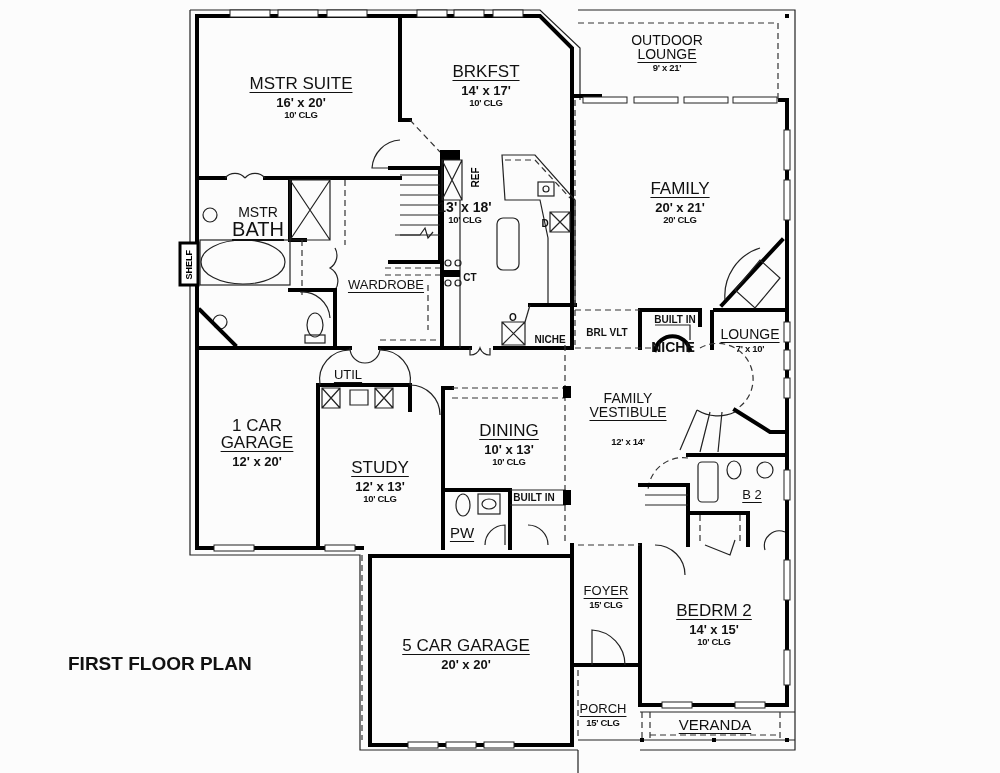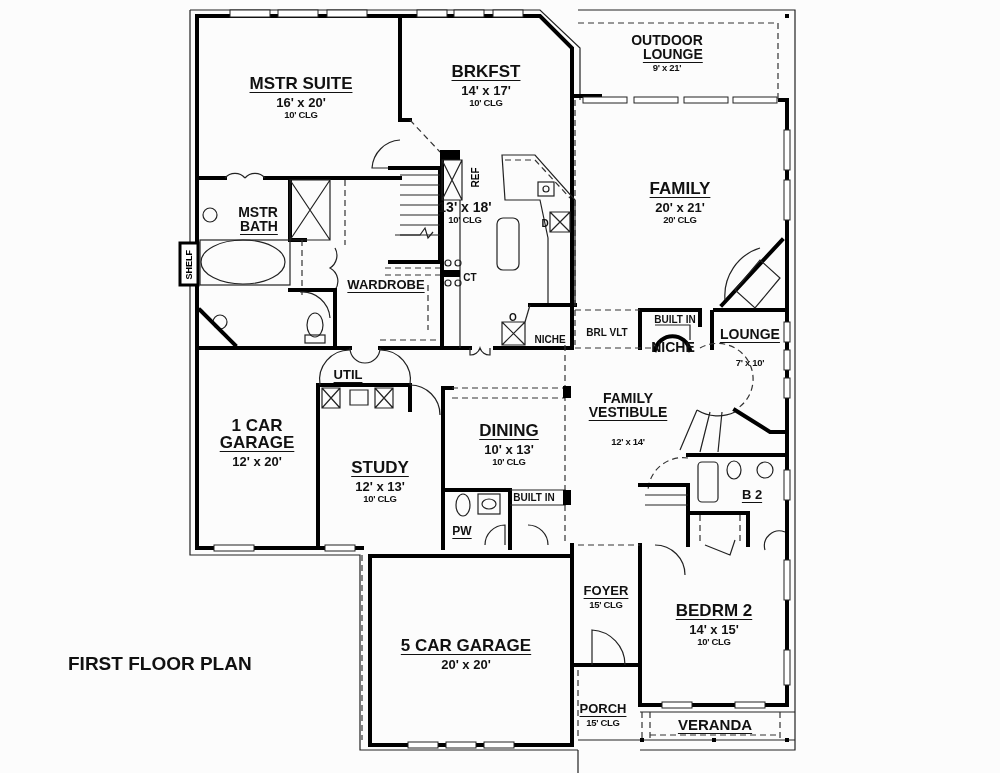--- a/index.html
+++ b/index.html
@@ -3,22 +3,22 @@
 <meta charset="utf-8">
 <style>
   html, body { margin:0; padding:0; background:#fcfcfc; }
   body { width:1000px; height:773px; position:relative; overflow:hidden; font-family:"Liberation Sans", sans-serif; }
   svg.plan { position:absolute; left:0; top:0; width:1000px; height:773px; }
   .wall { stroke:#000; stroke-width:4; fill:none; stroke-linecap:square; }
   .thin { stroke:#222; stroke-width:1.2; fill:none; }
   .dash { stroke:#333; stroke-width:1.2; fill:none; stroke-dasharray:6 4; }
   .win { fill:#fff; stroke:#222; stroke-width:1; }
   .lbl { position:absolute; text-align:center; color:#111; white-space:nowrap; transform:translateX(-50%); line-height:1; }
-  .lbl .name { font-weight:bold; font-size:17px; display:block; }
-  .lbl .name.u { text-decoration:underline; text-underline-offset:3px;text-align:right; }
+  .lbl .name { font-weight:normal; font-size:17px; display:block; }
+  .lbl .name.u { text-decoration:underline; text-underline-offset:3px; }
   .lbl .dim { font-weight:bold; font-size:13px; display:block; margin-top:4px; }
   .lbl .clg { font-weight:bold; font-size:9.5px; display:block; margin-top:1px; letter-spacing:-0.3px; }
   .small { position:absolute; font-weight:bold; font-size:10px; color:#111; white-space:nowrap; transform:translateX(-50%); }
   .title { position:absolute; left:68px; top:653px; font-size:19px; font-weight:bold; color:#111; }
   .vert { position:absolute; font-weight:bold; font-size:9px; writing-mode:vertical-rl; transform:rotate(180deg); }
 </style>
 </head>
 <body>
 
 <svg class="plan" viewBox="0 0 1000 773" xmlns="http://www.w3.org/2000/svg">
@@ -199,31 +199,31 @@
   <span class="dim" style="font-size:14px">13' x 18'</span>
   <span class="clg">10' CLG</span>
 </div>
 <div class="lbl" style="left:680px;top:180px">
   <span class="name u">FAMILY</span>
   <span class="dim">20' x 21'</span>
   <span class="clg">20' CLG</span>
 </div>
 <div class="lbl" style="left:258px;top:205px">
   <span class="name" style="font-size:14px">MSTR</span>
-  <span class="name u" style="font-size:14px">BATH</span>
+  <span class="name u" style="font-size:20px">BATH</span>
 </div>
 <div class="lbl" style="left:386px;top:278px">
   <span class="name u" style="font-size:13px">WARDROBE</span>
 </div>
 <div class="small" style="left:607px;top:327px">BRL VLT</div>
 <div class="small" style="left:675px;top:314px">BUILT IN</div>
 <div class="small" style="left:673px;top:339px;font-size:14px">NICHE</div>
 <div class="lbl" style="left:750px;top:327px">
   <span class="name u" style="font-size:14px">LOUNGE</span>
-  <span class="clg" style="margin-top:17px">7' x 10'</span>
+  <span class="clg" style="margin-top:3px">7' x 10'</span>
 </div>
 <div class="small" style="left:550px;top:334px">NICHE</div>
 <div class="lbl" style="left:348px;top:368px">
   <span class="name u" style="font-size:13px">UTIL</span>
 </div>
 <div class="lbl" style="left:257px;top:417px">
   <span class="name">1 CAR</span>
   <span class="name u">GARAGE</span>
   <span class="dim">12' x 20'</span>
 </div>
@@ -232,21 +232,21 @@
   <span class="dim">12' x 13'</span>
   <span class="clg">10' CLG</span>
 </div>
 <div class="lbl" style="left:509px;top:422px">
   <span class="name u">DINING</span>
   <span class="dim">10' x 13'</span>
   <span class="clg">10' CLG</span>
 </div>
 <div class="small" style="left:534px;top:492px">BUILT IN</div>
 <div class="lbl" style="left:462px;top:525px">
-  <span class="name u" style="font-size:12px">PW</span>
+  <span class="name u" style="font-size:15px">PW</span>
 </div>
 <div class="lbl" style="left:628px;top:391px">
   <span class="name" style="font-size:14px">FAMILY</span>
   <span class="name u" style="font-size:14px">VESTIBULE</span>
   <span class="clg" style="margin-top:18px">12' x 14'</span>
 </div>
 <div class="lbl" style="left:752px;top:488px">
   <span class="name u" style="font-size:13px">B 2</span>
 </div>
 <div class="lbl" style="left:606px;top:584px">

